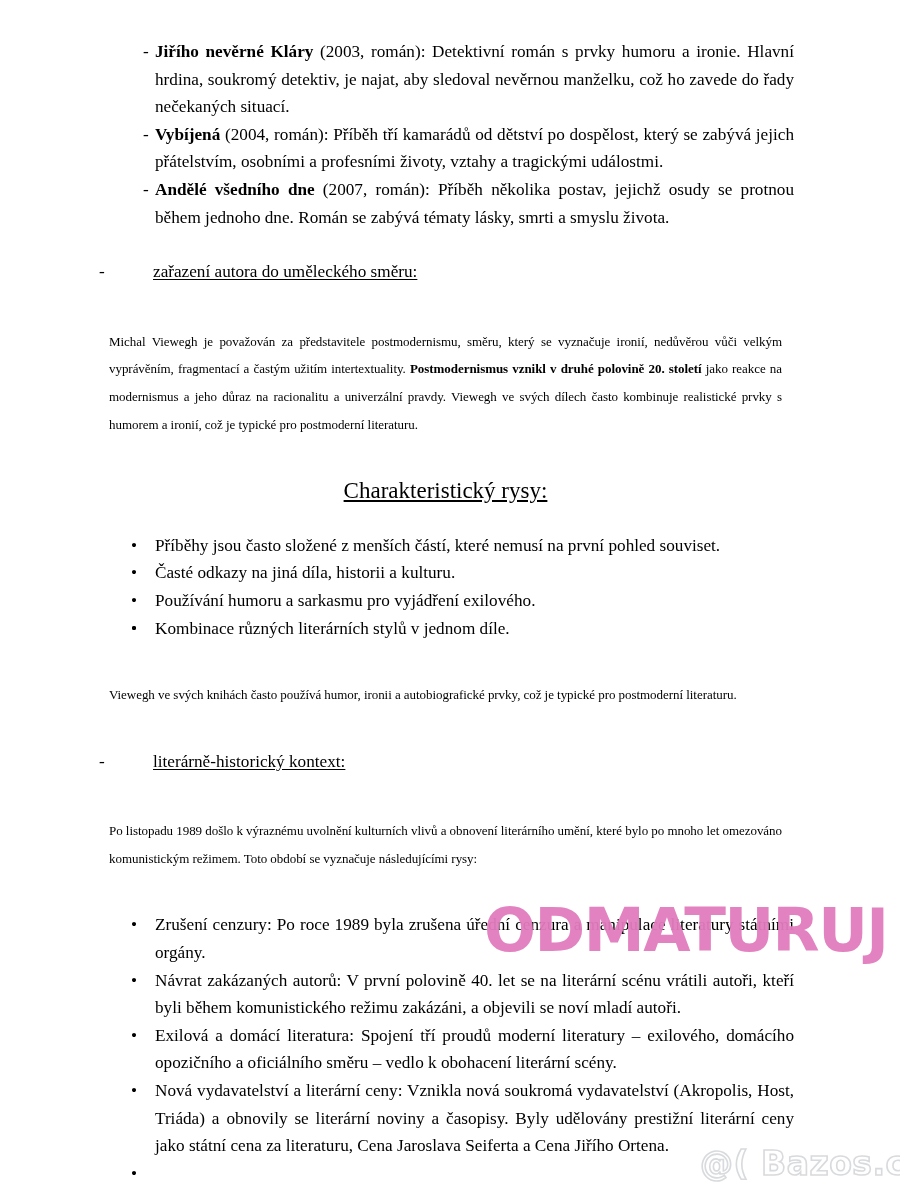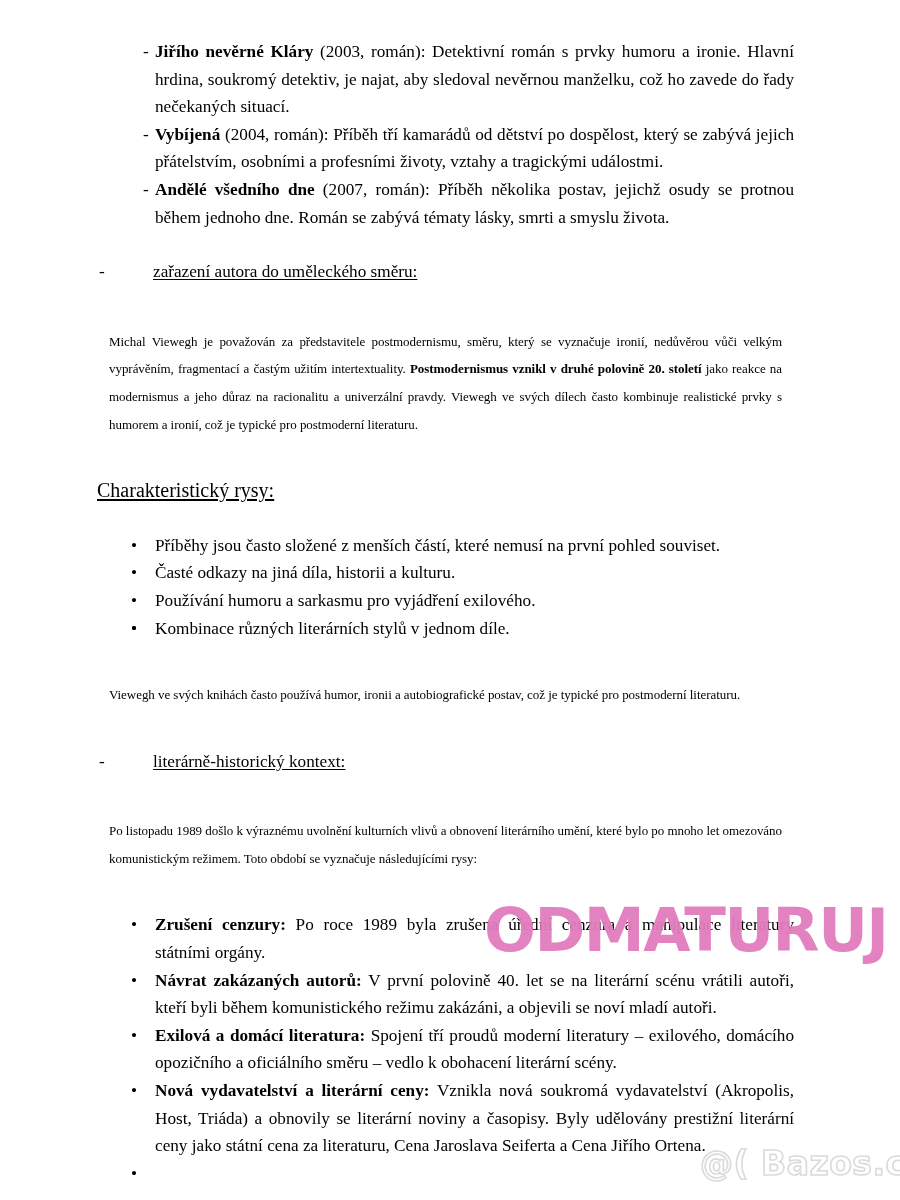--- a/index.html
+++ b/index.html
@@ -69,22 +69,23 @@
     left: 2px;
     top: 0;
   }
   .sec-head .underlined {
     display: inline-block;
     margin-left: 56px;
     text-decoration: underline;
     text-underline-offset: 2px;
   }
   .head-plain {
-    font-size: 20px;
-    line-height: 27.6px;
+    font-size: 23px;
+    line-height: 27.6px;
+    text-align: center;
   }
   .head-plain .underlined {
     text-decoration: underline;
     text-underline-offset: 2px;
   }
 
   
   .bullet-list {
     list-style: none;
     margin: 0;
@@ -98,21 +99,21 @@
     text-align: justify;
     margin: 0;
   }
   .bullet-item .bullet-mark {
     position: absolute;
     left: 34px;
     top: 0;
     font-size: 17.2px;
     line-height: 27.6px;
   }
-  .bullet-item b { font-weight: bold; }
+  .bullet-item b { font-weight: normal; }
   .nojustify { text-align: left; }
 
   
   .wm-odmaturuj {
     position: absolute;
     left: 484px;
     top: 900px;
     font-family: "DejaVu Sans", "Liberation Sans", sans-serif;
     font-weight: bold;
     font-size: 60px;
@@ -193,21 +194,21 @@
       <li class="bullet-item nojustify">
         <span class="bullet-mark">•</span>
       </li>
       <li class="bullet-item nojustify">
         <span class="bullet-mark">•</span><span>Kombinace různých literárních stylů v jednom díle.</span>
       </li>
     </ul>
 
     <div class="spacer-md"></div>
 
-    <p class="para">Viewegh ve svých knihách často používá humor, ironii a autobiografické postav, což je typické pro postmoderní literaturu.</p>
+    <p class="para">Viewegh ve svých knihách často používá humor, ironii a autobiografické prvky, což je typické pro postmoderní literaturu.</p>
 
     <div class="spacer-md"></div>
 
     <div class="sec-head">
       <span class="dash-mark">-</span><span class="underlined">literárně-historický kontext:</span>
     </div>
 
     <div class="spacer-lg"></div>
 
     <p class="para">Po listopadu 1989 došlo k výraznému uvolnění kulturních vlivů a obnovení literárního umění, které bylo po mnoho let omezováno komunistickým režimem. Toto období se vyznačuje následujícími rysy:</p>

